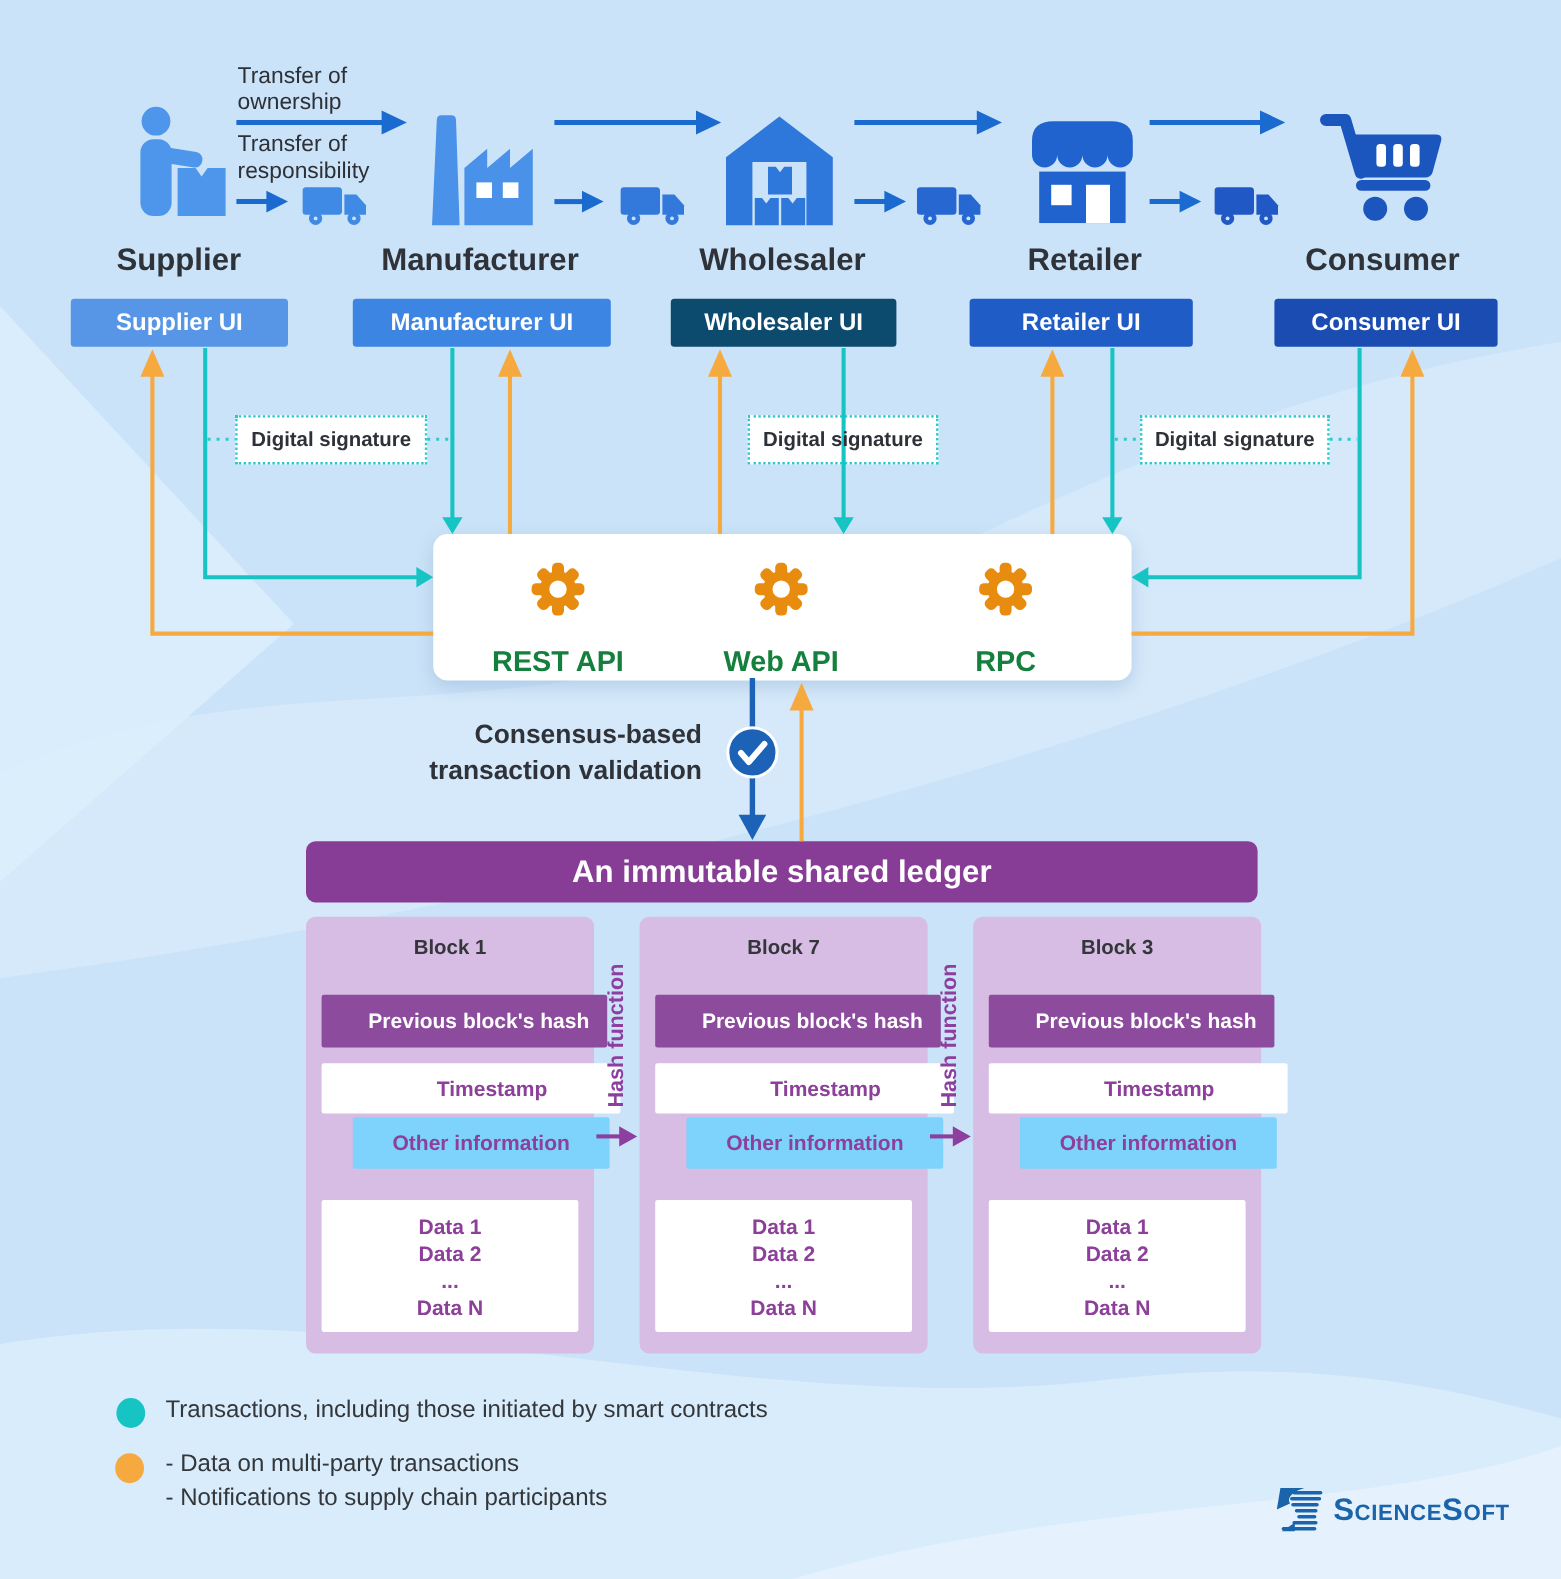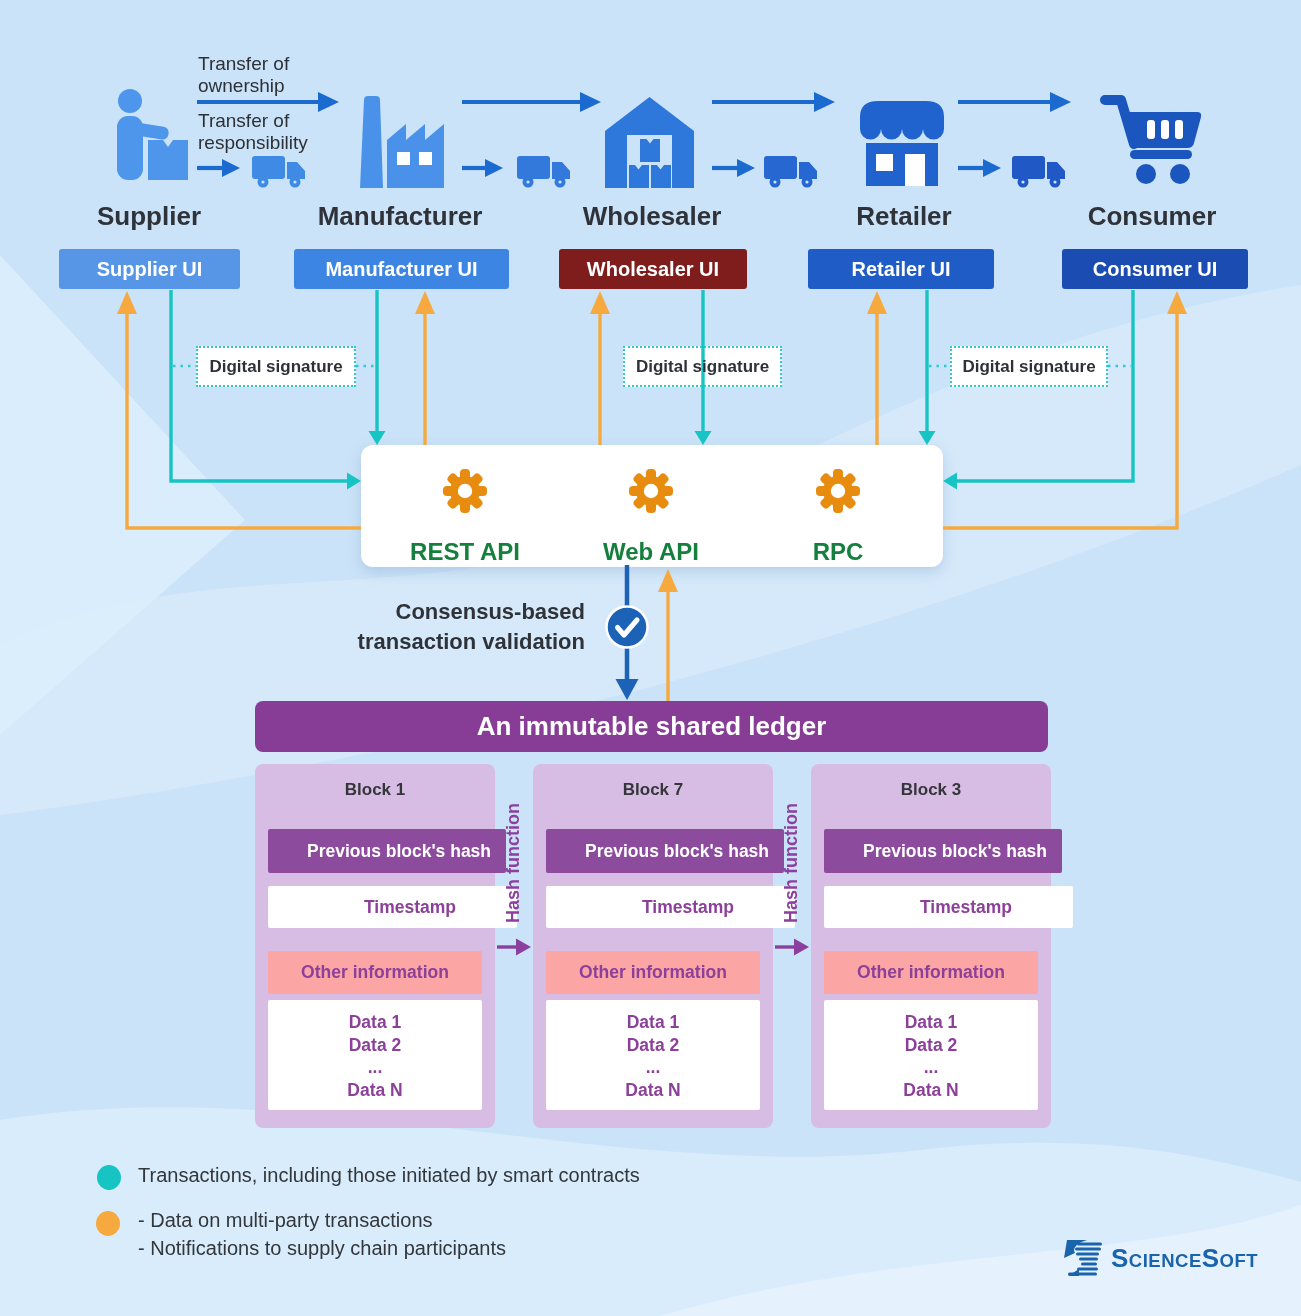--- a/index.html
+++ b/index.html
@@ -17,21 +17,21 @@
 
   
   .transfer-label{position:absolute;left:198px;width:200px;font-size:19px;line-height:22px;
                   color:#2d3137;white-space:pre-line;}
 
   
   .ui-box{position:absolute;top:249px;height:40px;border-radius:3px;
           color:#fff;font-size:20px;font-weight:bold;text-align:center;line-height:40px;}
   .ui-0{left:59px;width:181px;background:#5796e7;}
   .ui-1{left:294px;width:215px;background:#3d85e2;}
-  .ui-2{left:559px;width:188px;background:#7f1d1d;}
+  .ui-2{left:559px;width:188px;background:#0c4a6e;}
   .ui-3{left:808px;width:186px;background:#1f5cc6;}
   .ui-4{left:1062px;width:186px;background:#1a4cb2;}
 
   
   .ds-box{position:absolute;top:346px;height:37px;background:#fff;border:2px dotted #2cc9cd;
           text-align:center;font-size:17px;font-weight:600;color:#2e3238;line-height:37px;}
   .ds-0{left:196px;width:156px;}
   .ds-1{left:623px;width:155px;}
   .ds-2{left:950px;width:154px;}
 
@@ -50,21 +50,21 @@
   .ledger-banner{position:absolute;left:255px;top:701px;width:793px;height:51px;background:#873d96;
                  border-radius:8px;color:#fff;font-size:26px;font-weight:bold;text-align:center;line-height:51px;}
   .block{position:absolute;top:764px;width:240px;height:364px;background:#d7bce3;border-radius:8px;}
   .blk-0{left:255px;} .blk-1{left:533px;} .blk-2{left:811px;}
   .block-title{position:absolute;left:0;top:16px;width:240px;text-align:center;
                font-size:17px;font-weight:bold;color:#34363b;}
   .block-row{position:absolute;left:13px;width:214px;text-align:center;border-radius:2px;
              font-weight:bold;font-size:17.5px;}
   .row-hash{top:65px;height:44px;background:#8c4b9d;color:#fff;line-height:44px;padding-left:24px;}
   .row-ts{top:122px;height:42px;background:#fff;color:#8c4099;line-height:42px;padding-left:35px;}
-  .row-other{top:187px;height:43px;background:#fca5a5;color:#8c4099;line-height:43px;}
+  .row-other{top:167px;height:43px;background:#7dd3fc;color:#8c4099;line-height:43px;margin-left:26px;}
   .row-data{top:236px;height:110px;background:#fff;color:#8c4099;padding-top:11px;
             box-sizing:content-box;line-height:22.5px;height:99px;}
   .row-data span{display:block;}
   .hash-fn{position:absolute;width:140px;height:22px;text-align:center;font-size:18px;font-weight:bold;
            color:#8c3f9e;transform:rotate(-90deg);}
 
   
   .legend-dot{position:absolute;width:24px;height:25px;border-radius:50%;}
   .legend-text{position:absolute;left:138px;font-size:20px;color:#33363a;white-space:pre-line;}
 

